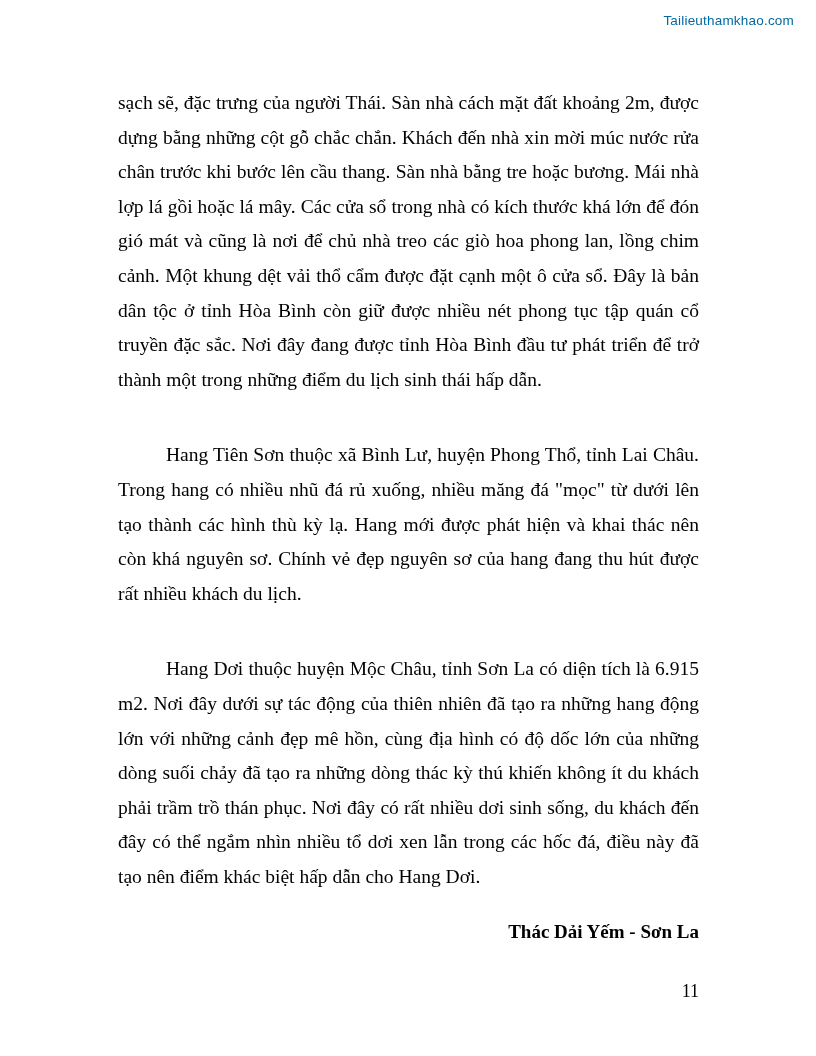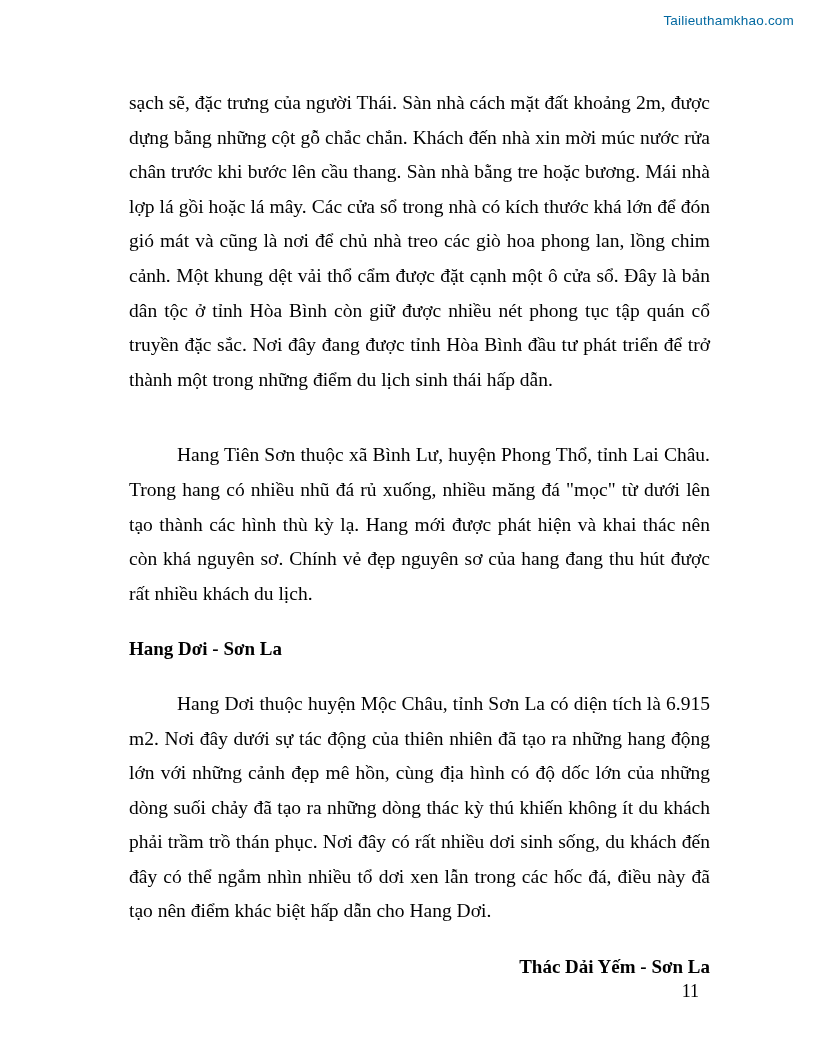--- a/index.html
+++ b/index.html
@@ -25,21 +25,20 @@
     letter-spacing: 0.2px;
     color: #0369a1;
     white-space: nowrap;
     user-select: none;
   }
   .content {
     position: absolute;
     left: 118px;
     top: 86px;
     width: 581px;
-    margin-left: 11px;
   }
   p.body-par {
     margin: 0;
     font-size: 19.5px;
     line-height: 34.6px;
     text-align: justify;
     text-justify: inter-word;
     hyphens: none;
     -webkit-hyphens: none;
   }
@@ -79,21 +78,20 @@
 
     <div class="sp-before-head"></div>
 
 
     <div class="sp-after-head"></div>
 
     <p class="body-par indented">Hang Tiên Sơn thuộc xã Bình Lư, huyện  Phong Thổ, tỉnh Lai Châu. Trong hang có nhiều nhũ đá rủ xuống, nhiều măng đá "mọc" từ dưới lên tạo thành các hình thù kỳ lạ. Hang mới được phát hiện và khai thác nên còn khá nguyên sơ. Chính vẻ đẹp nguyên sơ của hang đang thu hút được rất nhiều khách du lịch.</p>
 
     <div class="sp-before-head"></div>
 
-    <h3 class="section-head">Hang Dơi - Sơn La</h3>
 
     <div class="sp-after-head"></div>
 
     <p class="body-par indented">Hang Dơi thuộc huyện Mộc Châu, tỉnh Sơn La có diện tích là 6.915 m2. Nơi đây dưới sự tác động của thiên nhiên đã tạo ra những hang động lớn với những cảnh đẹp mê hồn, cùng địa hình có độ dốc lớn của những dòng suối chảy đã tạo ra những dòng thác kỳ thú khiến không ít du khách phải trầm trồ thán phục. Nơi đây có rất nhiều dơi sinh sống, du khách đến đây có thể ngắm nhìn nhiều tổ dơi xen lẫn trong các hốc đá, điều này đã tạo nên điểm khác biệt hấp dẫn cho Hang Dơi.</p>
 
     <div class="sp-before-head"></div>
 
     <h3 class="section-head extra-indent">Thác Dải Yếm - Sơn La</h3>
 
   </div>

